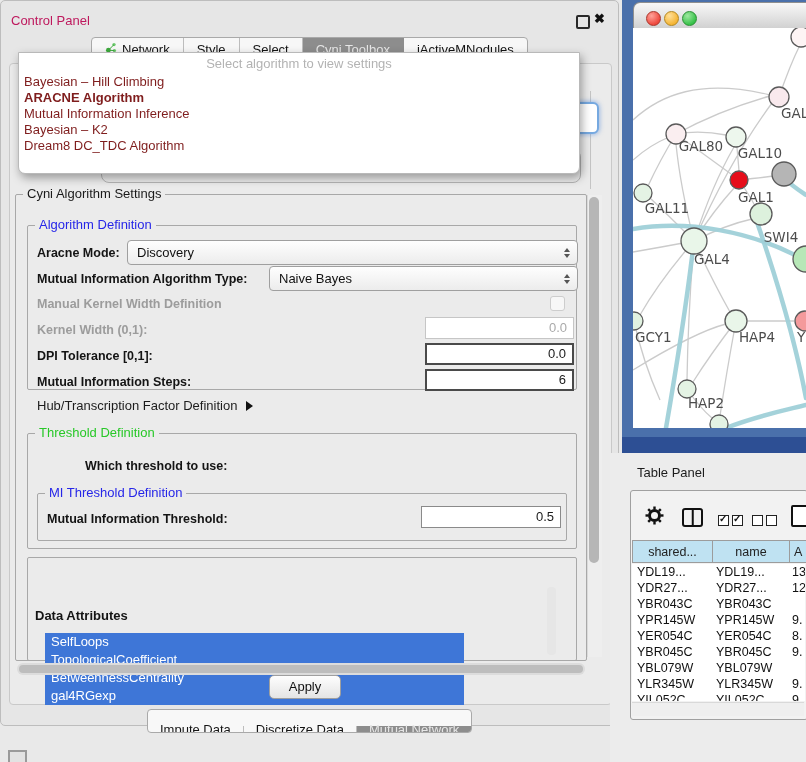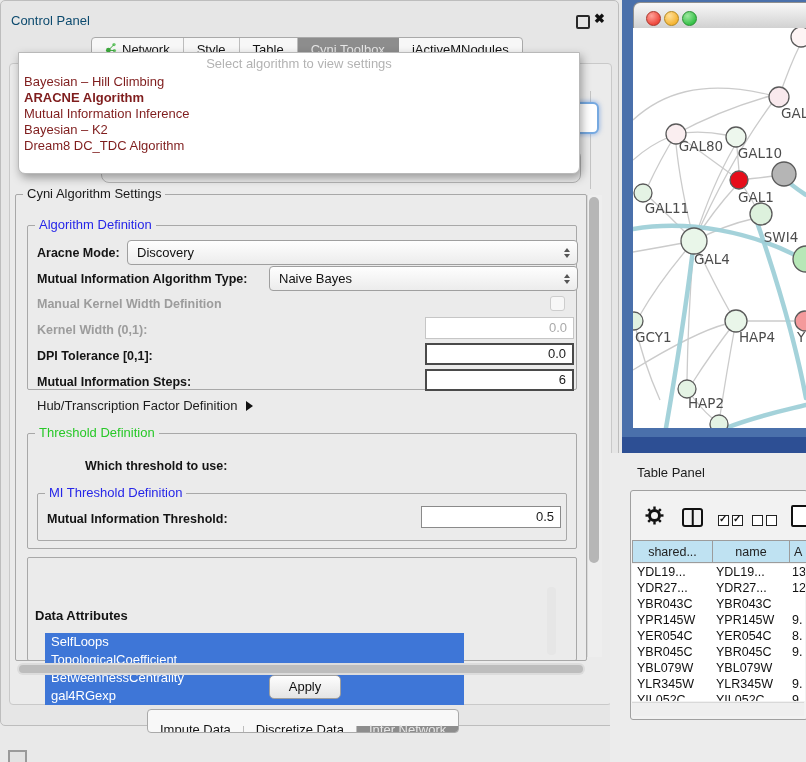--- a/index.html
+++ b/index.html
@@ -2,21 +2,21 @@
 <html><head>
 <meta charset="utf-8">
 <style>
   html,body{margin:0;padding:0;}
   #root{position:relative;width:806px;height:762px;background:#e9e9e9;overflow:hidden;
         font-family:"Liberation Sans",sans-serif;color:#1a1a1a;}
   .abs{position:absolute;}
 
   
   .cp{left:0;top:8;width:617px;height:724px;background:#e6e6e6;border:1px solid #bdbdbd;border-radius:5px;}
-  .cp-title{left:10px;top:12px;font-size:13px;color:#0c4a6e;}
+  .cp-title{left:10px;top:12px;font-size:13px;color:#be185d;}
   .float-btn{left:575px;top:14px;width:10px;height:10px;border:2px solid #2a2a2a;border-radius:2px;background:transparent;}
   .close-btn{left:593px;top:10px;font-size:13px;font-weight:bold;color:#111;}
 
   .tabstrip{left:90px;top:36px;height:23px;display:inline-flex;background:#f7f7f7;
             border:1px solid #a9a9a9;border-radius:4px;overflow:hidden;}
   .tab{padding:0 13px;display:flex;align-items:center;gap:5px;font-size:13px;color:#141414;
        border-right:1px solid #bdbdbd;white-space:nowrap;}
   .tab:last-child{border-right:none;}
   .tab.selected{background:#8d8d8d;color:#e7e7e7;border-color:#8d8d8d;}
 
@@ -133,21 +133,21 @@
               <line x1="3.4" y1="8.2" x2="9" y2="2.6" stroke="#3daa3d" stroke-width="1"></line>
               <line x1="3.4" y1="8.2" x2="9.4" y2="8.6" stroke="#3daa3d" stroke-width="1"></line>
             </svg>
         </span>
         <span>Network</span>
       </div>
       <div class="tab">
           <span>Style</span>
         </div>
       <div class="tab">
-          <span>Table</span>
+          <span>Select</span>
         </div>
       <div class="tab selected">
           <span>Cyni Toolbox</span>
         </div>
       <div class="tab">
           <span>jActiveMNodules</span>
         </div>
     </div>
 
     <div class="abs cp-body"></div>
@@ -226,21 +226,21 @@
     <div class="abs apply">Apply</div>
 
     <div class="abs btabstrip">
       <div class="btab">
           <span>Impute Data</span>
         </div>
       <div class="btab">
           <span>Discretize Data</span>
         </div>
       <div class="btab selected">
-          <span>Infer Network</span>
+          <span>Mutual Network</span>
         </div>
     </div>
   </div>
 
   <div class="abs popup">
     <div class="popup-prompt">Select algorithm to view settings</div>
     <div>
 
     <div class="popup-item">Bayesian – Hill Climbing</div>
         <div class="popup-item bold-item">ARACNE Algorithm</div>

